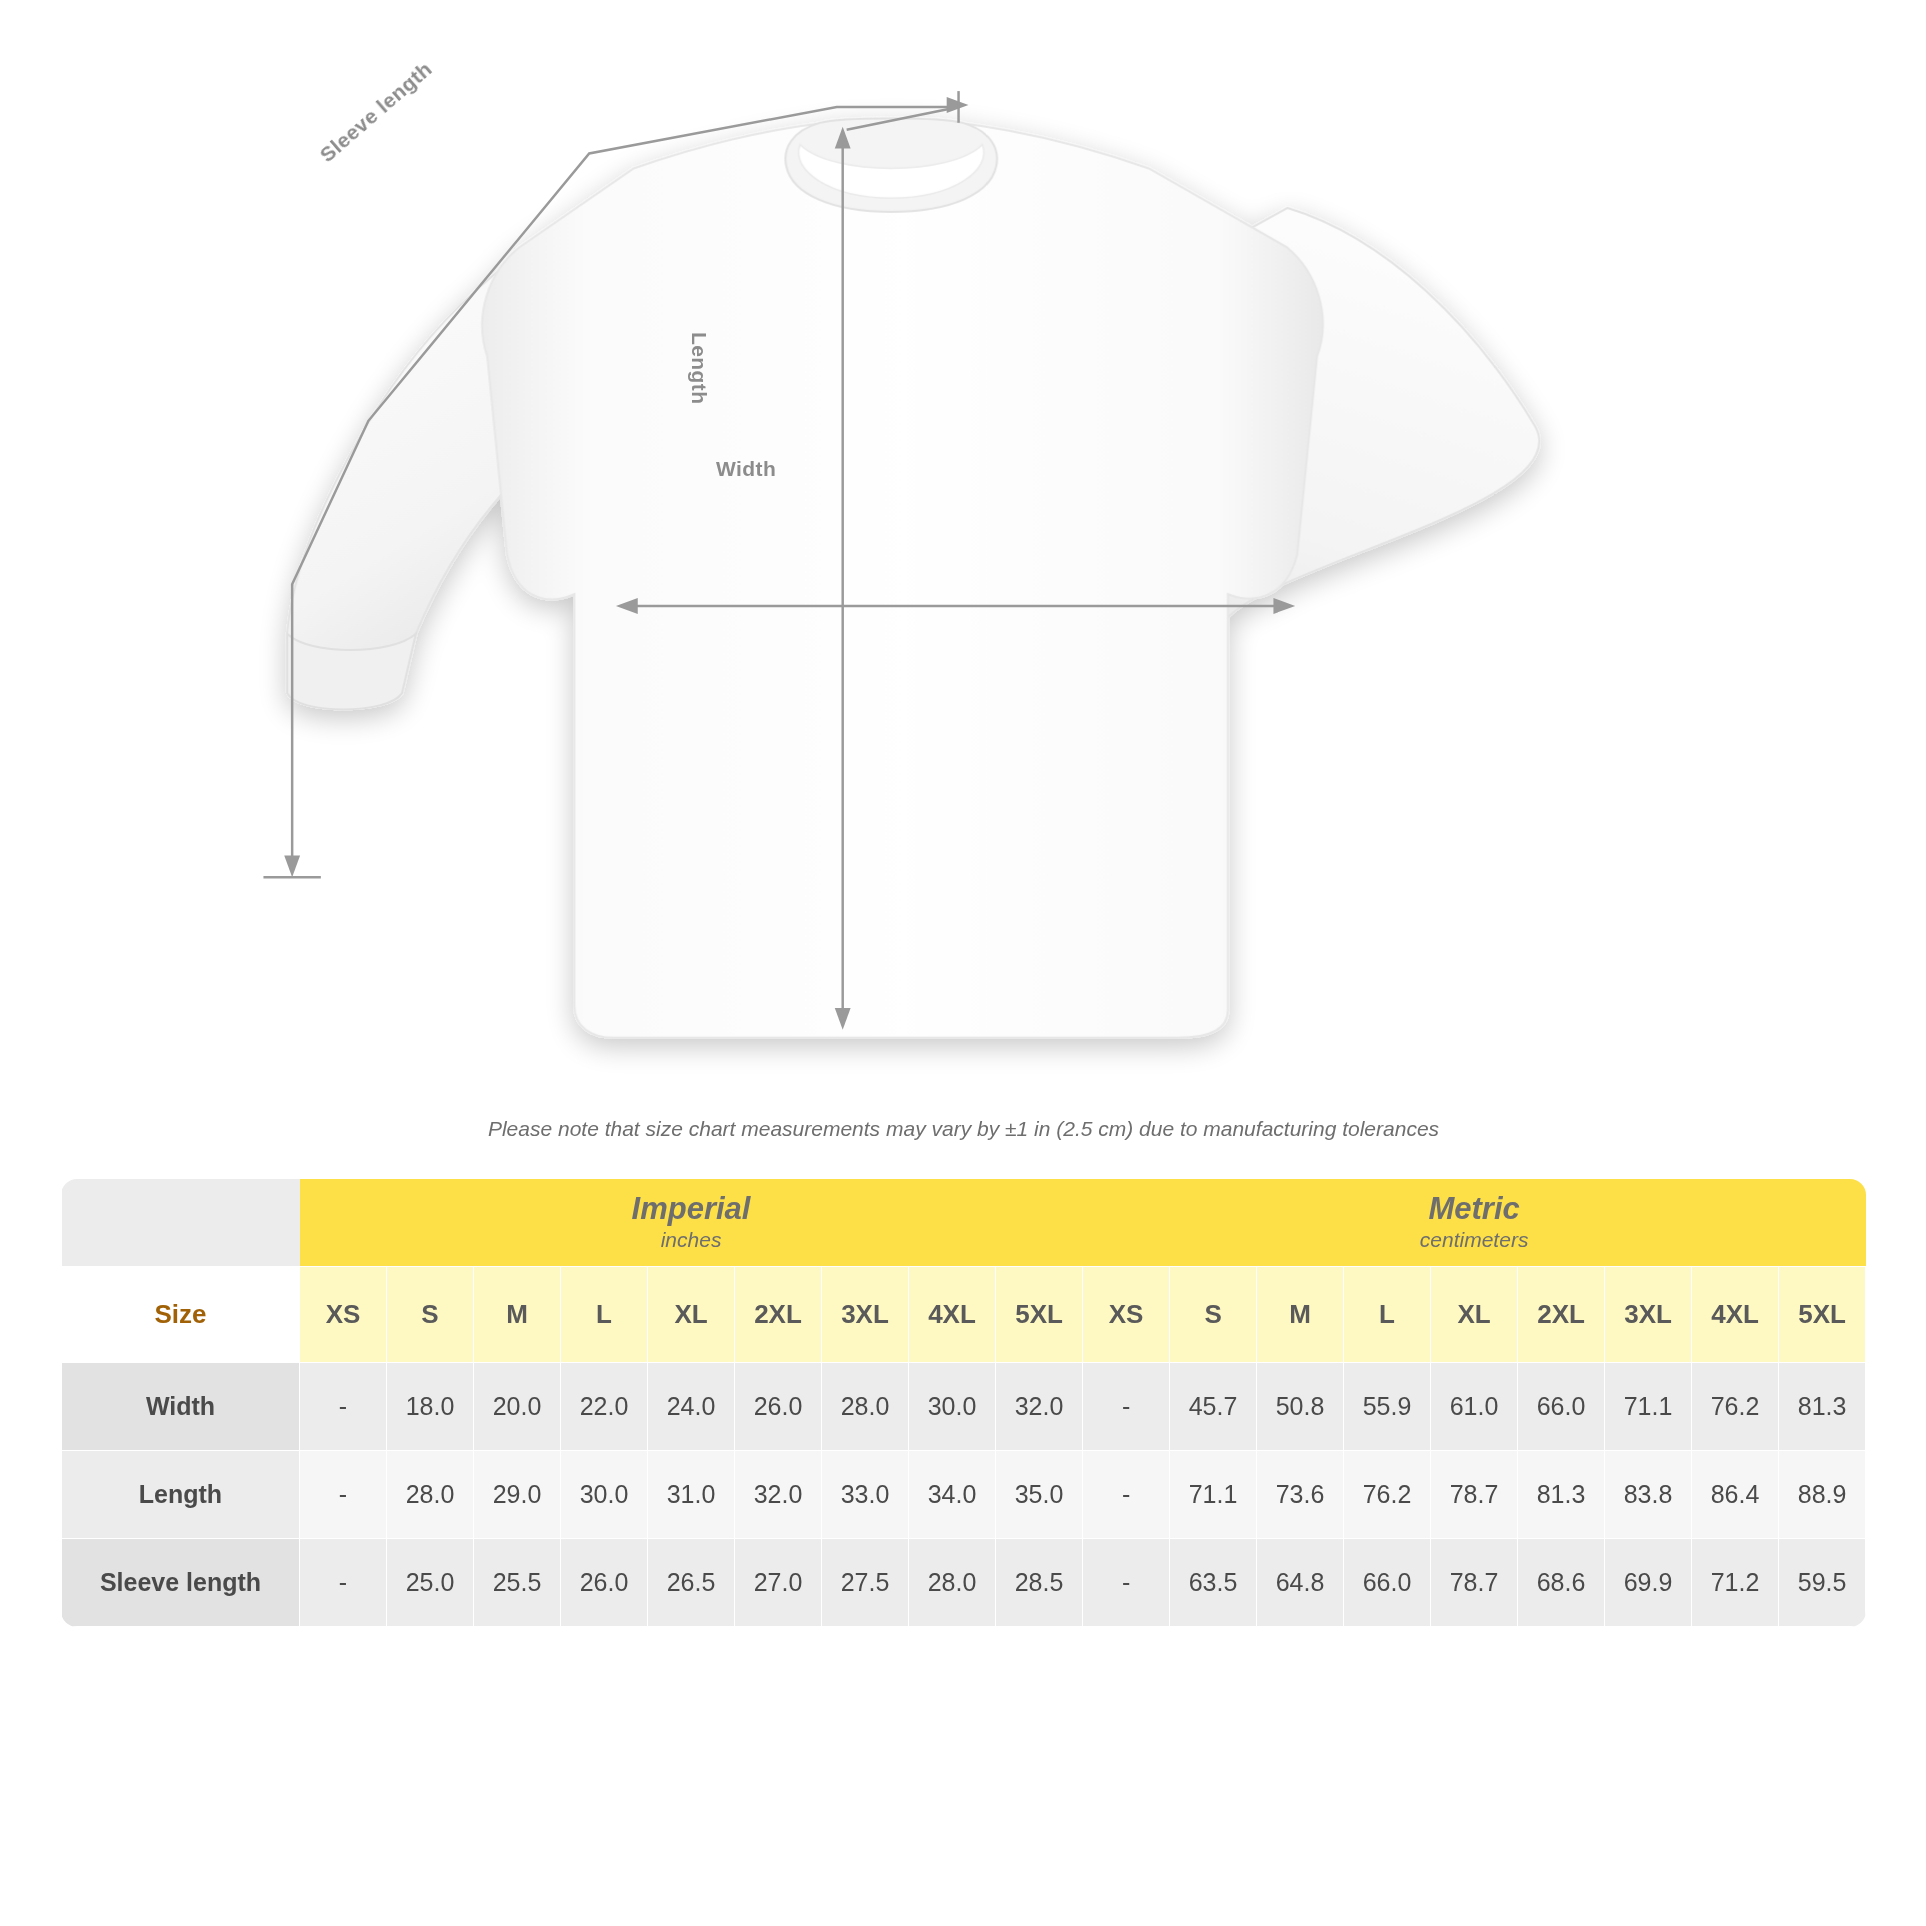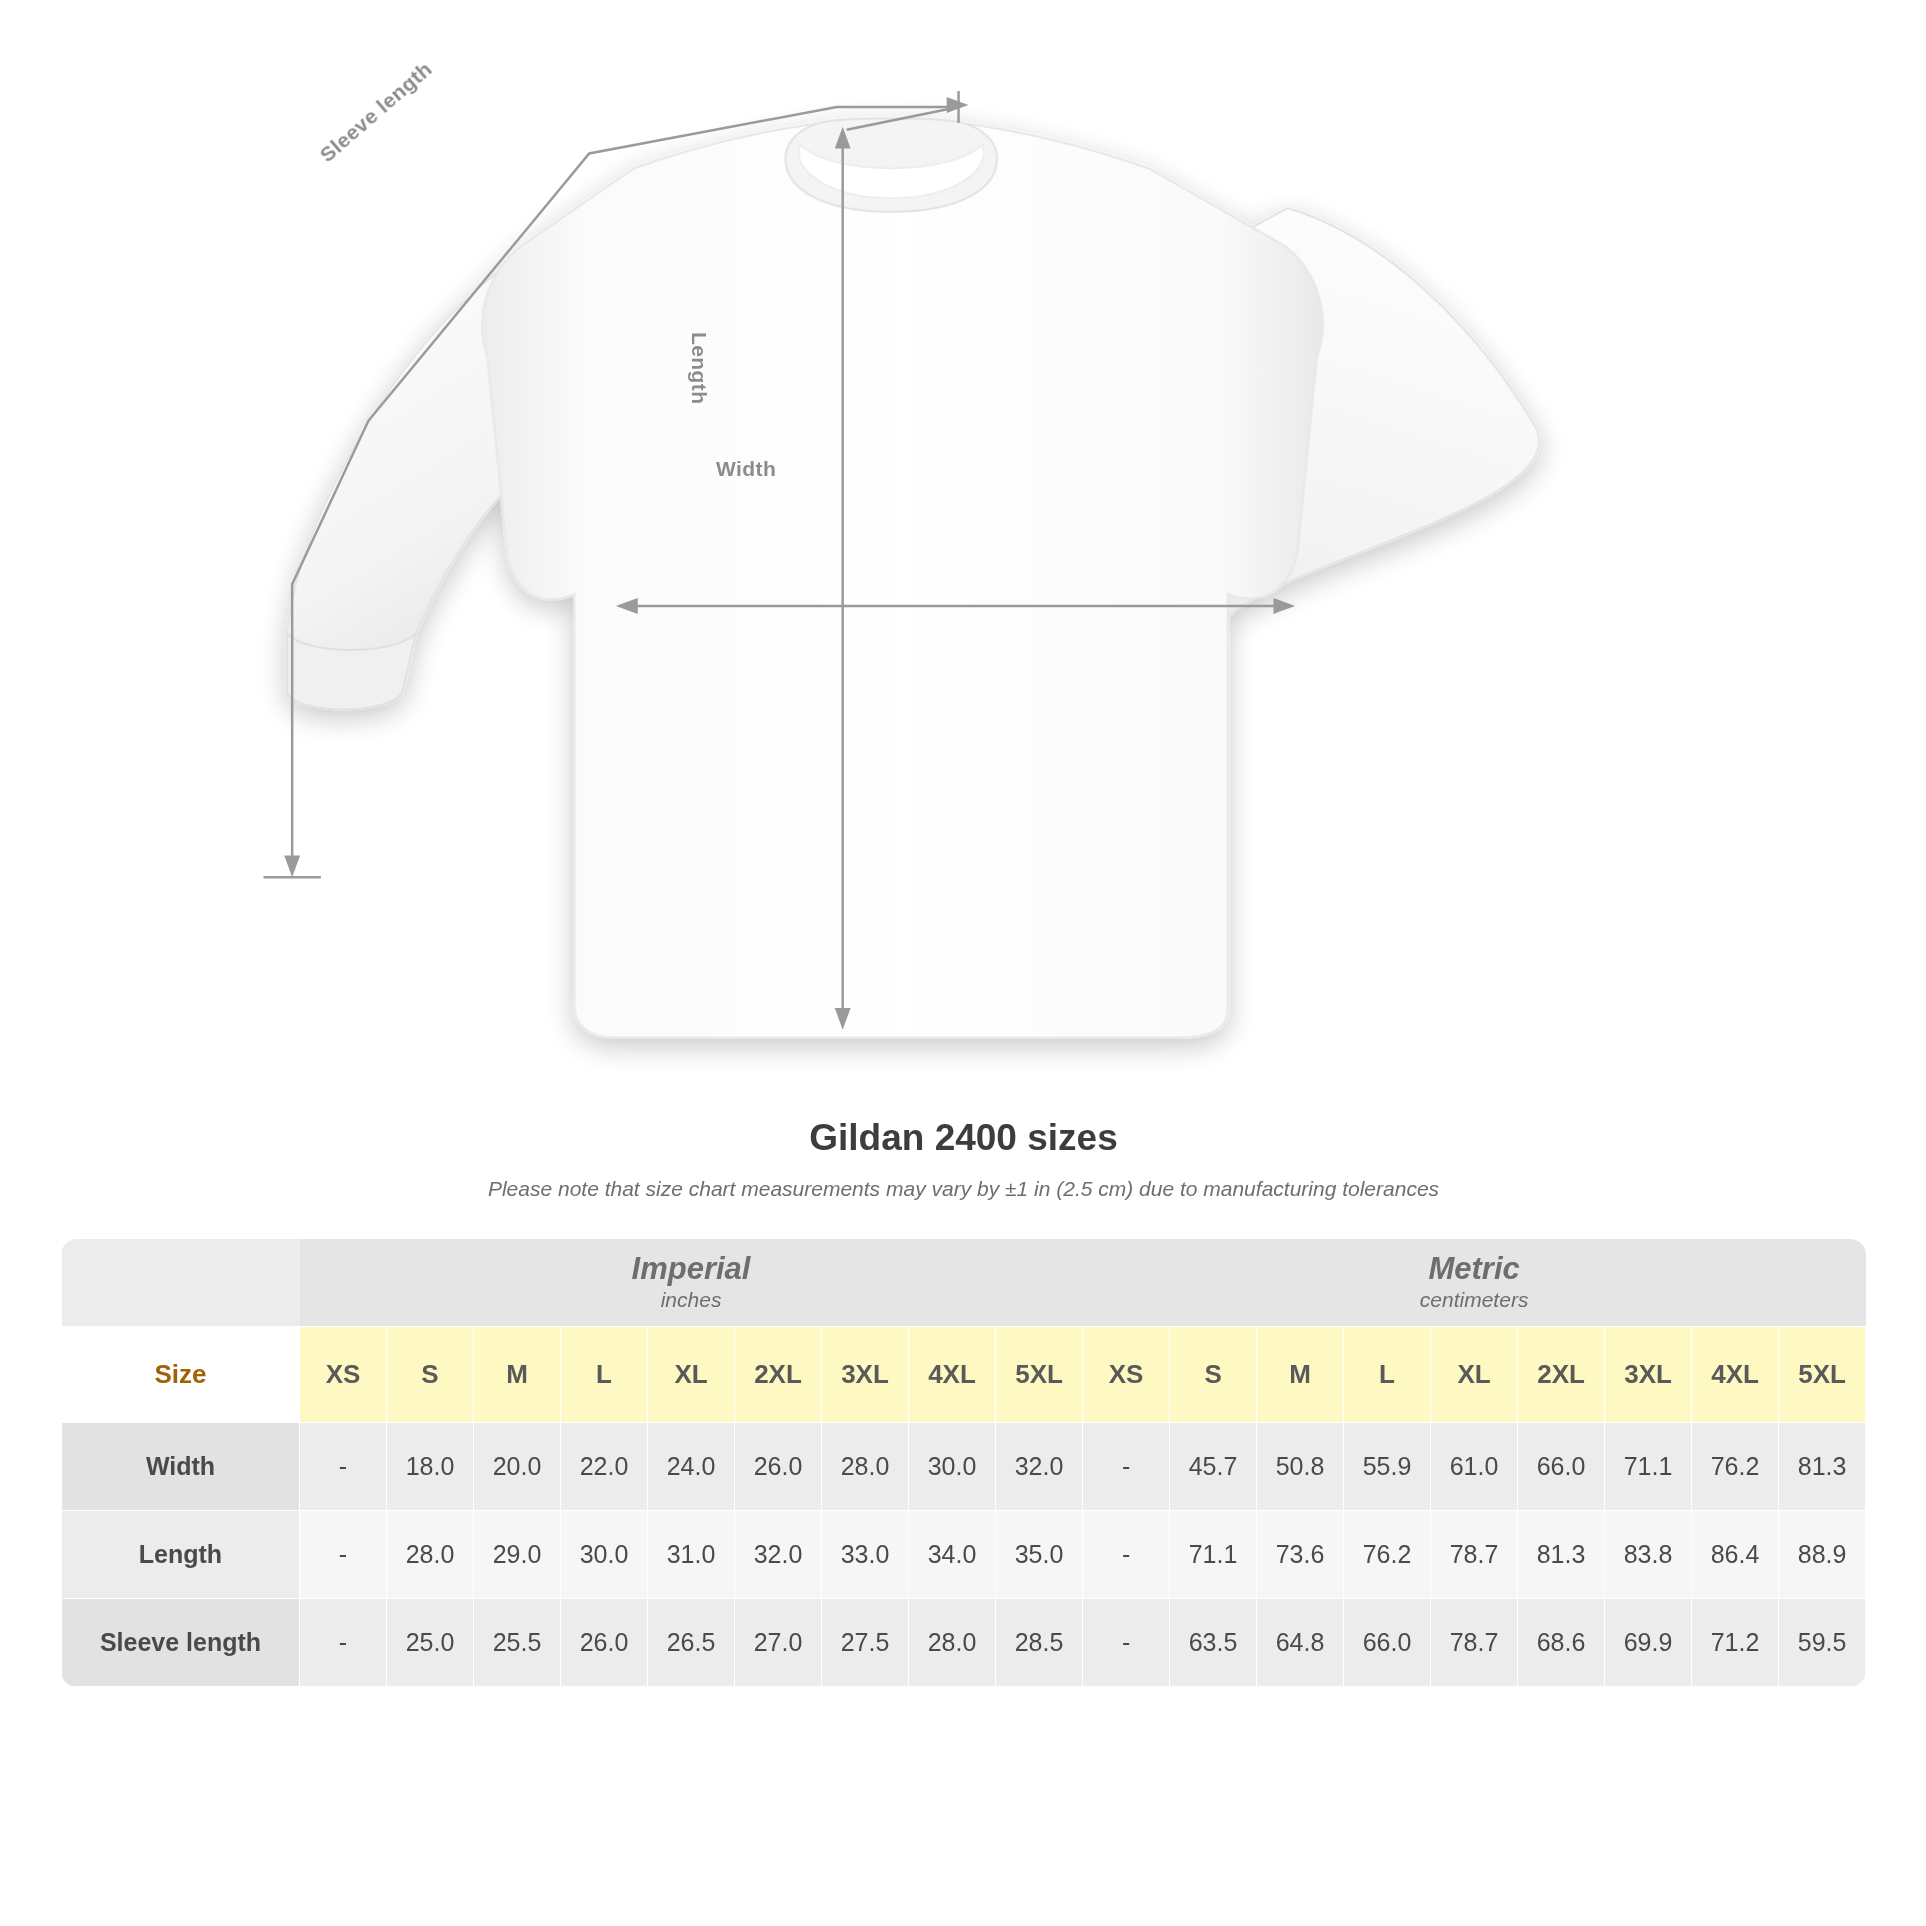--- a/index.html
+++ b/index.html
@@ -90,21 +90,21 @@
   table.size-table th {
     text-align: center;
     vertical-align: middle;
     font-size: 25px;
     color: #4a4a4a;
     padding: 0;
     height: 87px;
     border: 1px solid #ffffff;
   }
   .unit-head {
-    background: #e5e5e5;
+    background: #fde047;
     height: 121px;
     border: none !important;
     margin-top: 48px;
   }
   .unit-head .unit-name {
     font-size: 31px;
     font-style: italic;
     font-weight: bold;
     color: #6e6e6e;
     display: block;
@@ -238,21 +238,20 @@
         <line x1="968" y1="92" x2="968" y2="124"></line>
       </g>
     </svg>
 
     <div class="dim-label label-sleeve">Sleeve length</div>
     <div class="dim-label label-length">Length</div>
     <div class="dim-label label-width">Width</div>
   </div>
 
   <div class="title-block">
-    <h1 class="chart-title">Gildan 2400 sizes</h1>
     <p class="chart-note">Please note that size chart measurements may vary by ±1 in (2.5 cm) due to manufacturing tolerances</p>
   </div>
 
   <div class="table-wrap">
     <table class="size-table">
       <colgroup>
         <col style="width:238px">
         <col span="18" style="width:87px">
       </colgroup>
       <tbody>

